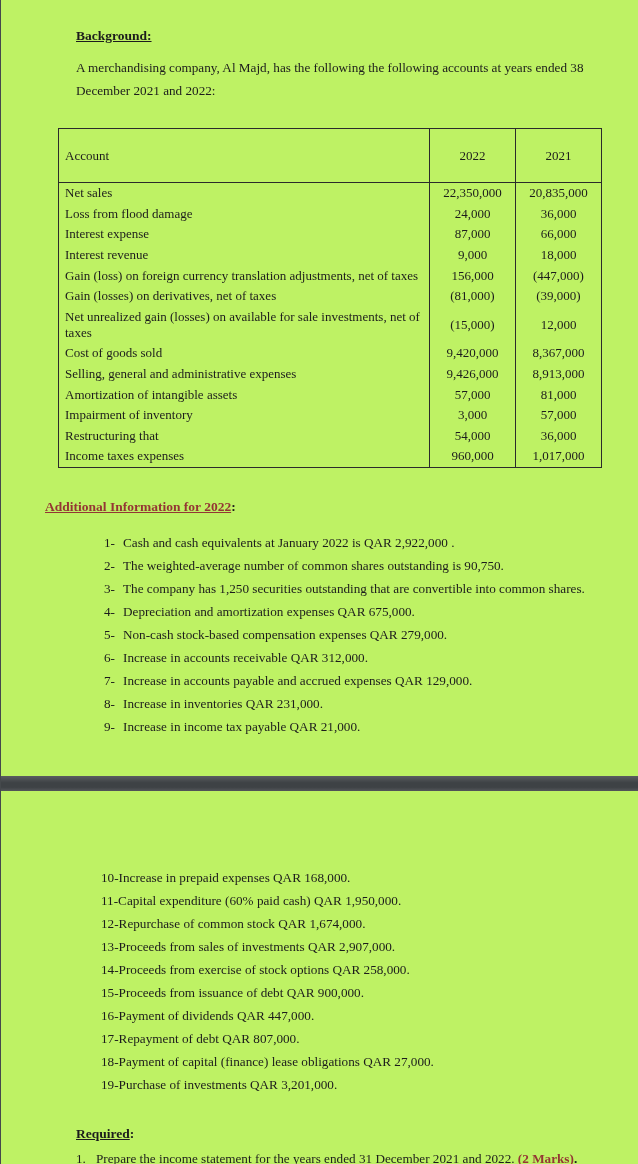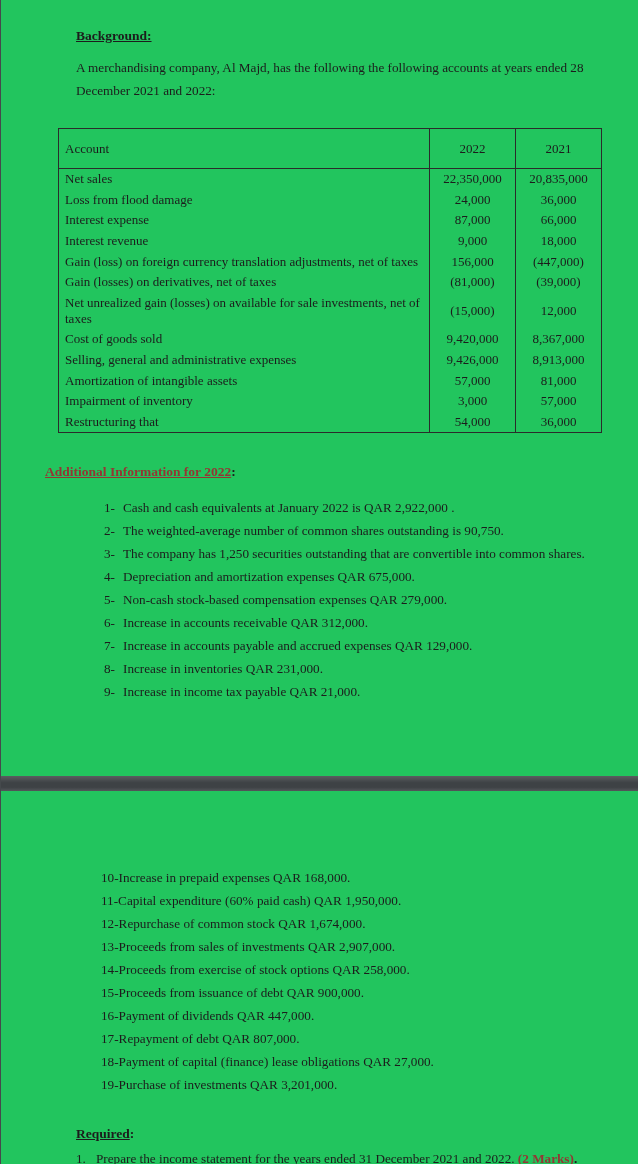--- a/index.html
+++ b/index.html
@@ -5,21 +5,21 @@
   html, body { margin:0; padding:0; background:#ffffff; }
   body {
     width:638px; height:1164px;
     font-family:"Liberation Serif", serif;
     color:#1c1c1c;
     position:relative;
     overflow:hidden;
   }
   .doc-frame { width:638px; height:1164px; border-left:1.5px solid #45494c; box-sizing:border-box; }
 
-  .page { background:#22c55e; box-sizing:border-box; }
+  .page { background:#bef264; box-sizing:border-box; }
   .page1 { height:776px; padding-top:28px; }
   .page2 { height:423px; padding-top:75px; }
 
   .page-break-bar {
     height:15px; width:100%;
     background:linear-gradient(#5a5d60, #3e4245 45%, #3e4245 75%, #53565a);
   }
 
   .heading {
     margin:0 0 0 75px;
@@ -32,21 +32,21 @@
   .intro div { white-space:nowrap; }
 
   table.accounts {
     margin:26px 0 0 57px;
     border-collapse:collapse;
     width:522px;
     font-size:13px;
     table-layout:fixed;
   }
   table.accounts { border:1.2px solid #2b2b2b; }
-  table.accounts th { font-weight:normal; border-bottom:1.2px solid #2b2b2b; padding:12px 4px; line-height:15px; }
+  table.accounts th { font-weight:normal; border-bottom:1.2px solid #2b2b2b; padding:19px 4px; line-height:15px; }
   table.accounts td { padding:2.2px 4px; line-height:16.2px; vertical-align:middle; }
   table.accounts .acc { text-align:left; padding-left:6px; width:360px; }
   table.accounts .num { border-left:1.2px solid #2b2b2b; text-align:center; width:77px; }
 
   .addl-heading { margin-top:31px;margin-left:44px; }
 
   ul.num-list { list-style:none; margin:16px 0 0 103px; padding:0; font-size:13.2px; }
   ul.num-list li { display:flex; line-height:23px; }
   ul.num-list .n { width:19px; flex:0 0 19px; }
 
@@ -64,21 +64,21 @@
 
 <div class="doc-frame">
 
   <div class="page page1">
 
     <div class="heading">
       <span class="underlined">Background:</span>
     </div>
 
     <div class="intro">
-      <div>A merchandising company, Al Majd, has the following the following accounts at years ended 28</div>
+      <div>A merchandising company, Al Majd, has the following the following accounts at years ended 38</div>
       <div>December 2021 and 2022:</div>
     </div>
 
     <table class="accounts">
       <tbody>
           <tr>
         <th class="acc">Account</th>
         <th class="num">2022</th>
         <th class="num">2021</th>
       </tr>
@@ -134,20 +134,25 @@
       </tr>
       <tr>
         <td class="acc">Impairment of inventory</td>
         <td class="num">3,000</td>
         <td class="num">57,000</td>
       </tr>
       <tr>
         <td class="acc">Restructuring that</td>
         <td class="num">54,000</td>
         <td class="num">36,000</td>
+      </tr>
+      <tr>
+        <td class="acc">Income taxes expenses</td>
+        <td class="num">960,000</td>
+        <td class="num">1,017,000</td>
       </tr>
     </tbody>
       </table>
 
     <div class="heading addl-heading">
       <span class="underlined maroon">Additional Information for 2022</span><span>:</span>
     </div>
 
     <ul class="num-list">
       <li>

